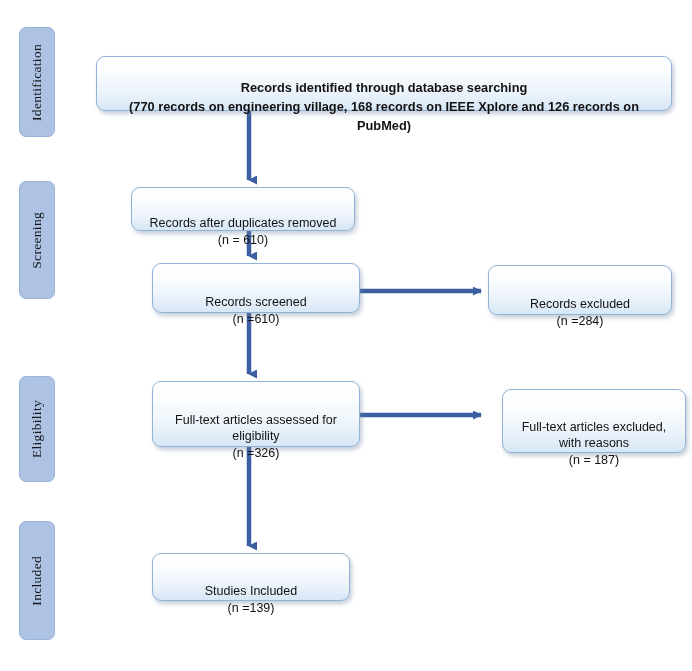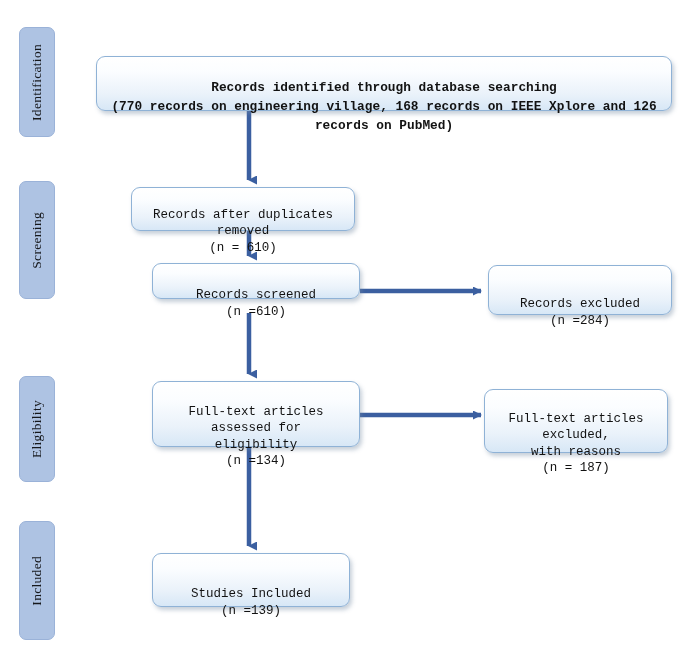--- a/index.html
+++ b/index.html
@@ -54,21 +54,21 @@
     border-radius: 9px;
     background: linear-gradient(to bottom, #ffffff 0%, #fbfdff 28%, #eaf2fa 70%, #d7e7f6 100%);
     box-shadow: 2px 3px 4px rgba(120,140,165,0.42);
     display: flex;
     align-items: center;
     justify-content: center;
     text-align: center;
     padding: 2px 8px;
   }
   .flow-box .box-text {
-    font-family: Liberation Mono, monospace;
+    font-family: Liberation Sans, sans-serif;
     font-size: 12.5px;
     line-height: 16.5px;
     color: #121212;
     white-space: pre-line;
     margin-top: 45px;
   }
   .flow-box.emphasis .box-text {
     font-weight: bold;
     font-size: 12.8px;
     line-height: 19px;
@@ -128,40 +128,40 @@
   <div class="flow-box emphasis" style="left:96px; top:56px; width:576px; height:55px;">
     <span class="box-text">Records identified through database searching
 (770 records on engineering village, 168 records on IEEE Xplore and 126 records on PubMed)</span>
   </div>
 
   <div class="flow-box" style="left:131px; top:187px; width:224px; height:44px;">
     <span class="box-text">Records after duplicates removed
 (n = 610)</span>
   </div>
 
-  <div class="flow-box" style="left:152px; top:263px; width:208px; height:36px;">
+  <div class="flow-box" style="left:152px; top:263px; width:208px; height:50px;">
     <span class="box-text">Records screened
 (n =610)</span>
   </div>
 
   <div class="flow-box" style="left:488px; top:265px; width:184px; height:50px;align-items:center;">
     <span class="box-text">Records excluded
 (n =284)</span>
   </div>
 
   <div class="flow-box" style="left:152px; top:381px; width:208px; height:66px;">
     <span class="box-text">Full-text articles assessed for
 eligibility
-(n =134)</span>
+(n =326)</span>
   </div>
 
-  <div class="flow-box" style="left:484px; top:389px; width:184px; height:64px;">
+  <div class="flow-box" style="left:502px; top:389px; width:184px; height:64px;">
     <span class="box-text">Full-text articles excluded,
 with reasons
 (n = 187)</span>
   </div>
 
-  <div class="flow-box" style="left:152px; top:553px; width:198px; height:54px;">
+  <div class="flow-box" style="left:152px; top:553px; width:198px; height:48px;">
     <span class="box-text">Studies Included
 (n =139)</span>
   </div>
 
 </div>
 
 </body></html>

